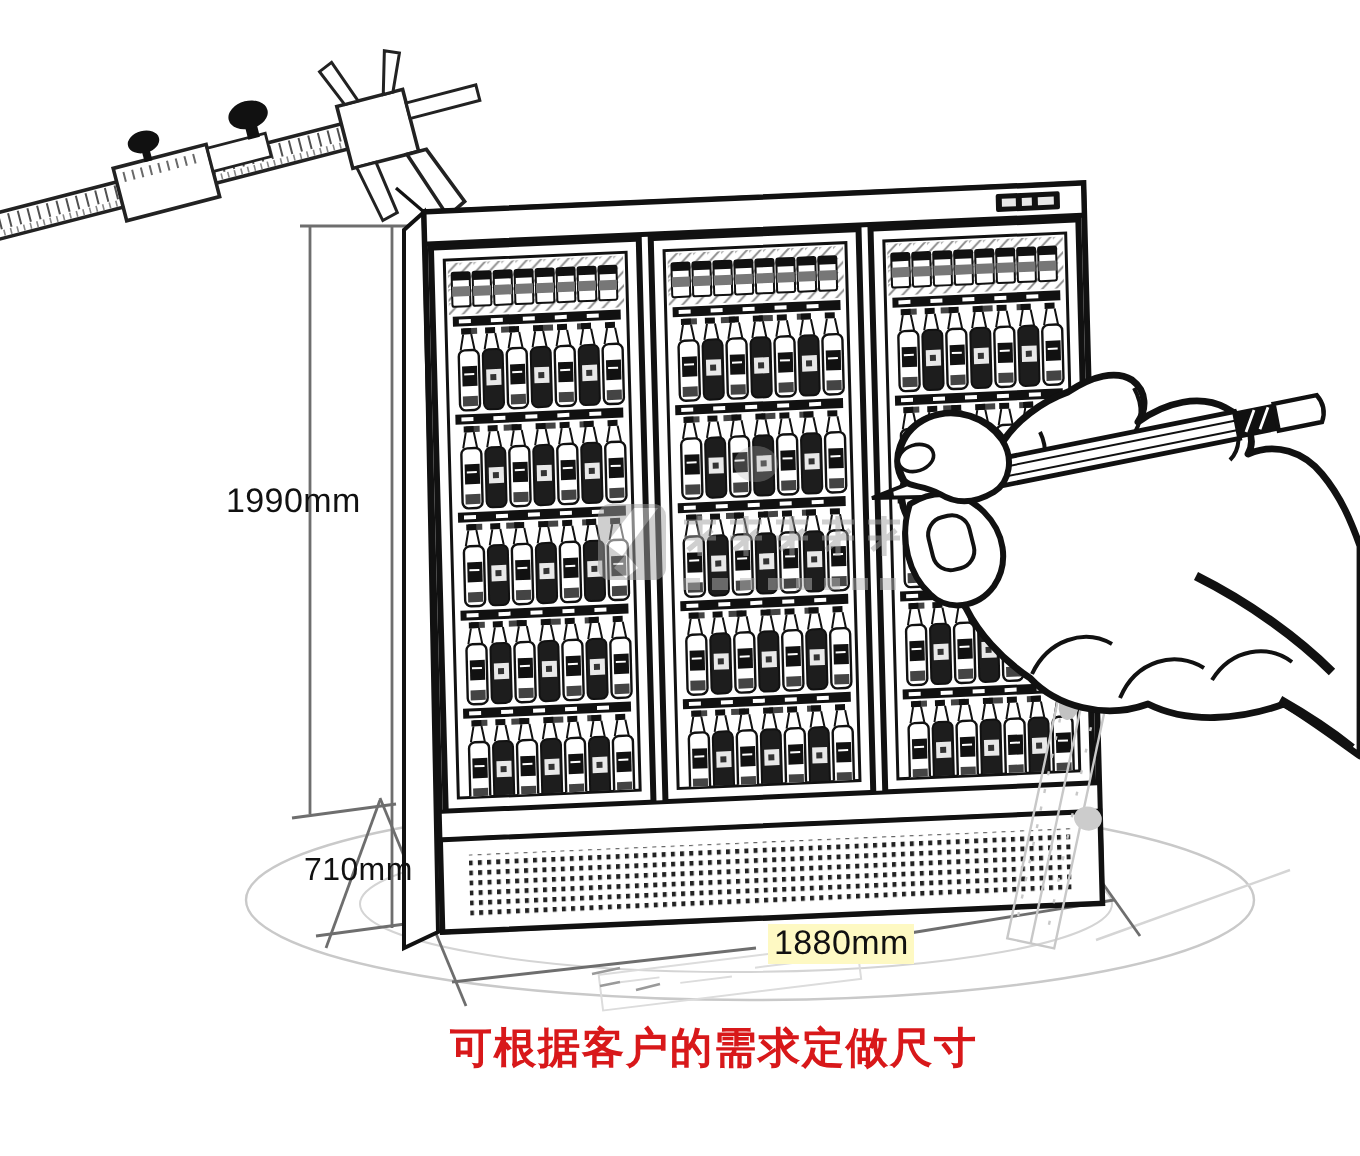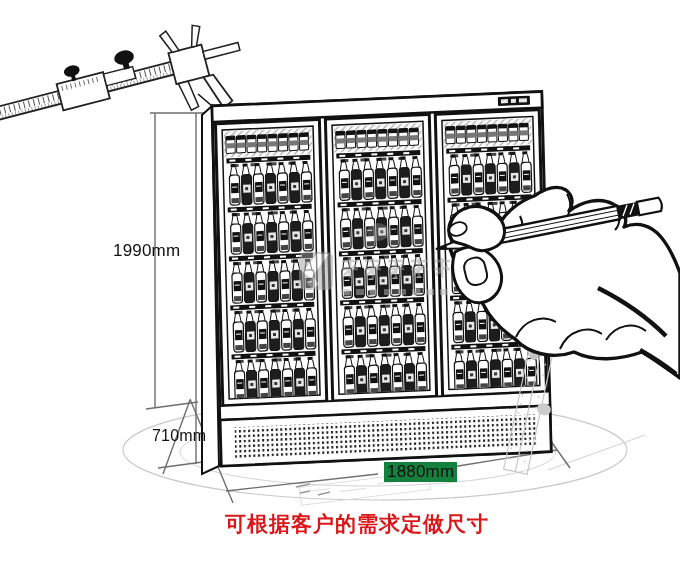--- a/index.html
+++ b/index.html
@@ -7,21 +7,21 @@
     position:relative;width:680px;height:578px;background:#ffffff;
     overflow:hidden;font-family:"Liberation Sans",sans-serif;
   }
   .scene-svg{position:absolute;left:0;top:0;}
   .dim-label{
     position:absolute;color:#111;font-family:"Liberation Sans",sans-serif;
     font-weight:500;letter-spacing:.2px;white-space:nowrap;
   }
   .dim-h{left:113px;top:241px;font-size:17px;}
   .dim-d{left:136px;top:427px;font-size:16px;margin-left:16px;}
-  .dim-w{left:384px;top:462px;font-size:17px;background:#15803d;padding:0 3px;}
+  .dim-w{left:384px;top:462px;font-size:17px;background:#fef9c3;padding:0 3px;}
   .caption{
     position:absolute;left:0;top:510px;width:714px;text-align:center;
     color:#d8181a;font-size:21px;font-weight:bold;letter-spacing:1px;
     font-family:"Liberation Sans",sans-serif;white-space:nowrap;
   }
 </style>
 </head>
 <body>
 
 <div class="stage">

